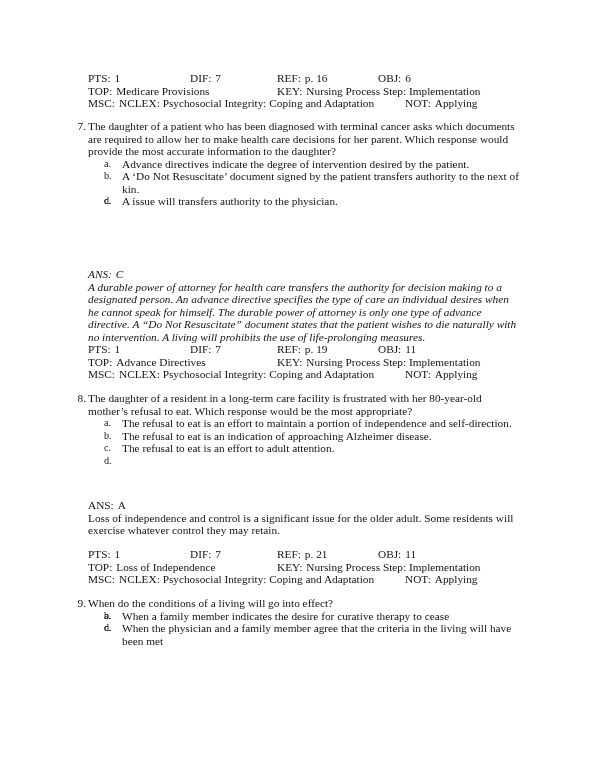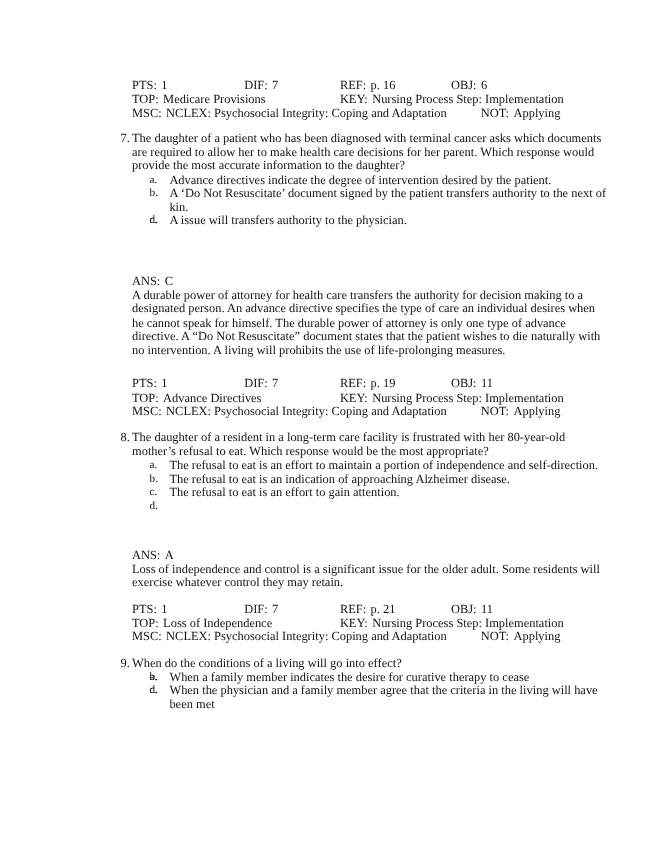--- a/index.html
+++ b/index.html
@@ -16,21 +16,20 @@
     color: #131313;
     -webkit-font-smoothing: antialiased;
   }
 
   .page {
     position: absolute;
     top: 0; left: 0;
     width: 568px;
     height: 776px;
     background: #ffffff;
-    margin-left: 32px;
   }
 
   
   .block {
     position: absolute;
     font-size: 11.3px;
     line-height: 12.55px;
   }
 
   
@@ -138,21 +137,21 @@
     </div>
     <div class="opt">
       <span class="optletter">c.</span>
     </div>
     <div class="opt">
       <span class="optletter">d.</span>
       <span class="opttext">A issue will transfers authority to the physician.</span>
     </div>
   </div>
 
-  <div class="block ansblock" style="top:250px;">
+  <div class="block ansblock" style="top:268px;font-style:italic;">
     <div class="ansline">
       <span class="lbl">ANS:</span><span>C</span>
     </div>
     <div class="rationale">A durable power of attorney for health care transfers the authority for decision making to a designated person. An advance directive specifies the type of care an individual desires when he cannot speak for himself. The durable power of attorney is only one type of advance directive. A “Do Not Resuscitate” document states that the patient wishes to die naturally with no intervention. A living will prohibits the use of life-prolonging measures.</div>
   </div>
 
   <div class="block meta" style="top:343px;">
     <div class="mrow">
       <span class="cell c-pts"><span class="lbl">PTS:</span><span>1</span></span>
       <span class="cell c-dif"><span class="lbl">DIF:</span><span>7</span></span>
@@ -177,21 +176,21 @@
     <div class="opt">
       <span class="optletter">a.</span>
       <span class="opttext">The refusal to eat is an effort to maintain a portion of independence and self-direction.</span>
     </div>
     <div class="opt">
       <span class="optletter">b.</span>
       <span class="opttext">The refusal to eat is an indication of approaching Alzheimer disease.</span>
     </div>
     <div class="opt">
       <span class="optletter">c.</span>
-      <span class="opttext">The refusal to eat is an effort to gain attention.</span>
+      <span class="opttext">The refusal to eat is an effort to adult attention.</span>
     </div>
     <div class="opt">
       <span class="optletter">d.</span>
     </div>
   </div>
 
   <div class="block ansblock" style="top:499px;">
     <div class="ansline">
       <span class="lbl">ANS:</span><span>A</span>
     </div>

